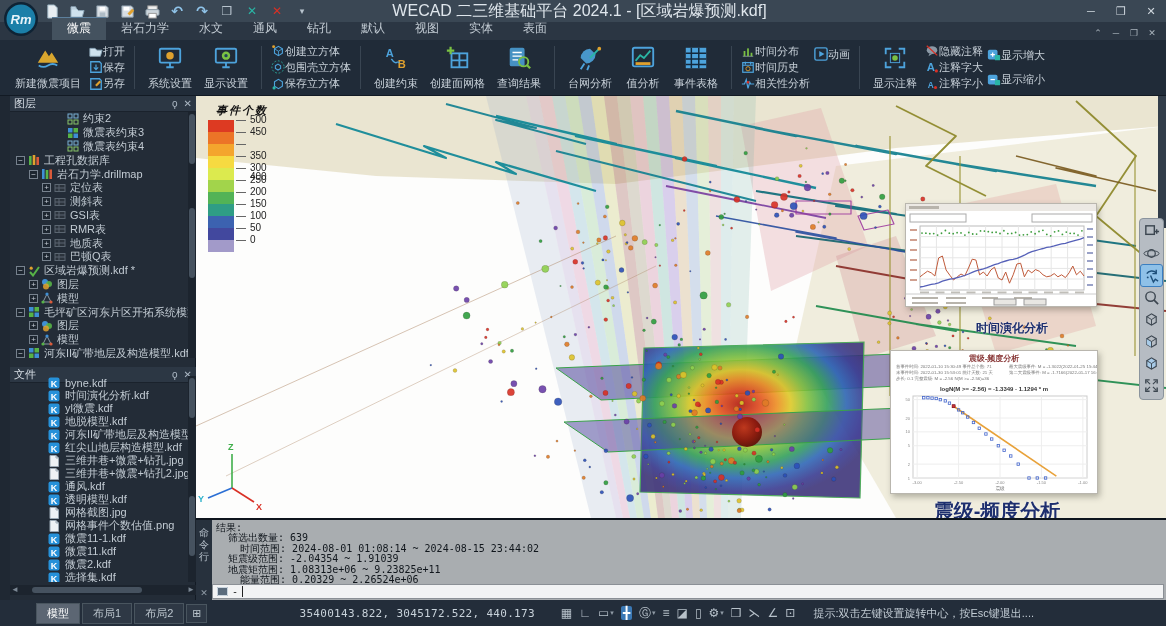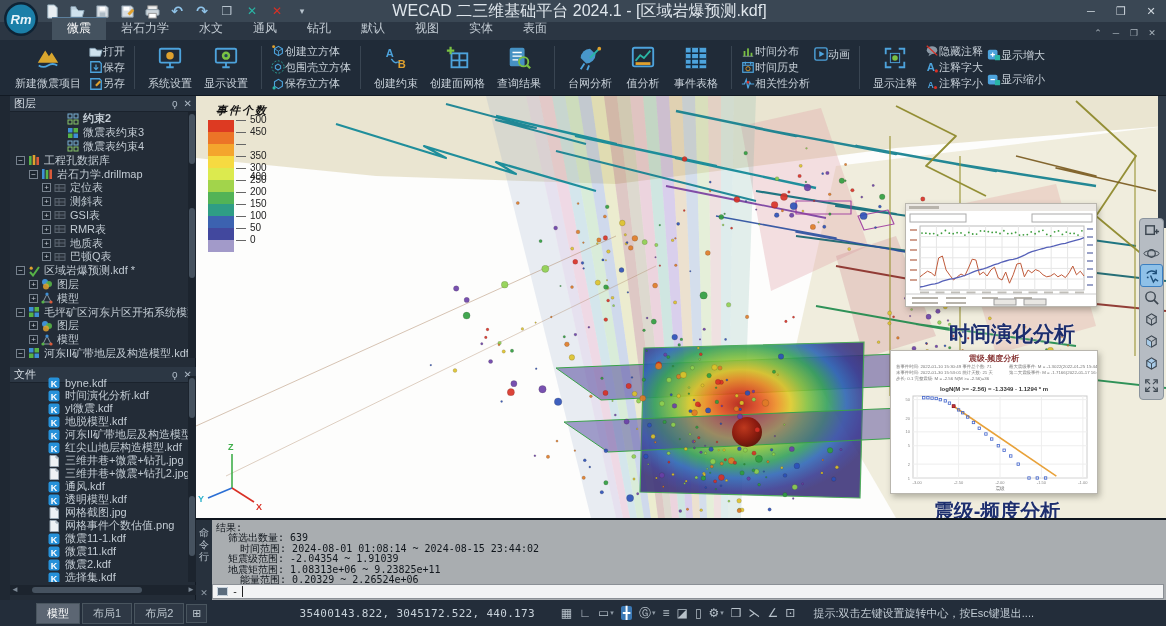--- a/index.html
+++ b/index.html
@@ -78,21 +78,21 @@
   .lcell { position:absolute; left:4px; width:26px; height:12px; }
   .ltick { position:absolute; left:32px; width:10px; height:1px; background:#666; }
   .ltxt { position:absolute; left:46px; font-size:10px; color:#222; transform:translateY(-6px); }
 
   
   .floatpanel { position:absolute; background:#fff; border:1px solid #b9b6ae; box-shadow:2px 3px 6px rgba(60,60,50,.35); }
   #panel1 { left:709px; top:107px; width:192px; height:104px; }
   #panel2 { left:694px; top:254px; width:208px; height:144px; }
   .scene-label { position:absolute; font-weight:bold; color:#1d2e6e; text-align:center;
     text-shadow:0 0 2px rgba(255,255,255,.8); }
-  #label1 { left:716px; top:224px; width:200px; font-size:21px; }
+  #label1 { left:716px; top:224px; width:200px; font-size:12px; }
   #label2 { left:696px; top:402px; width:210px; font-size:20px; }
 
   
   #vtools { position:absolute; left:943px; top:122px; width:25px; background:#b6bcc3;
     border:1px solid #8b949d; border-radius:4px; padding:2px 1px; z-index:6; }
   .vtbtn { width:21px; height:21px; margin:0 auto 1px auto; display:flex; align-items:center; justify-content:center; border-radius:2px; }
   .vtbtn.active { background:#8fc1e8; outline:1px solid #3a7fc1; }
 
   
   #console { position:absolute; left:196px; top:518px; width:970px; height:82px; background:#a9adb0;
@@ -479,21 +479,21 @@
 
   <div id="leftcol">
     <div id="gutter"></div>
     <div class="panelhdr" id="layers-hdr">
       <span>图层</span>
       <span class="ph-sp"></span>
       <span class="ph-ic">ϙ</span>
       <span class="ph-ic">✕</span>
     </div>
     <div id="tree">
-        <div class="trow" style="padding-left: 57px; font-weight: bold;">
+        <div class="trow" style="padding-left: 57px;">
           <span class="ticon" style="width: 12px; height: 12px; display: inline-flex; align-items: center; justify-content: center; flex: 0 0 12px;">
             <svg viewBox="0 0 12 12" style="width: 12px; height: 12px;">
               <rect x="1" y="1" width="4" height="4" fill="none" stroke="#7ab0d4"></rect>
               <rect x="7" y="1" width="4" height="4" fill="none" stroke="#7ab0d4"></rect>
               <rect x="1" y="7" width="4" height="4" fill="none" stroke="#89c46a"></rect>
               <rect x="7" y="7" width="4" height="4" fill="none" stroke="#89c46a"></rect>
             </svg>
           </span>
           <span class="tlabel">约束2</span>
         </div>

